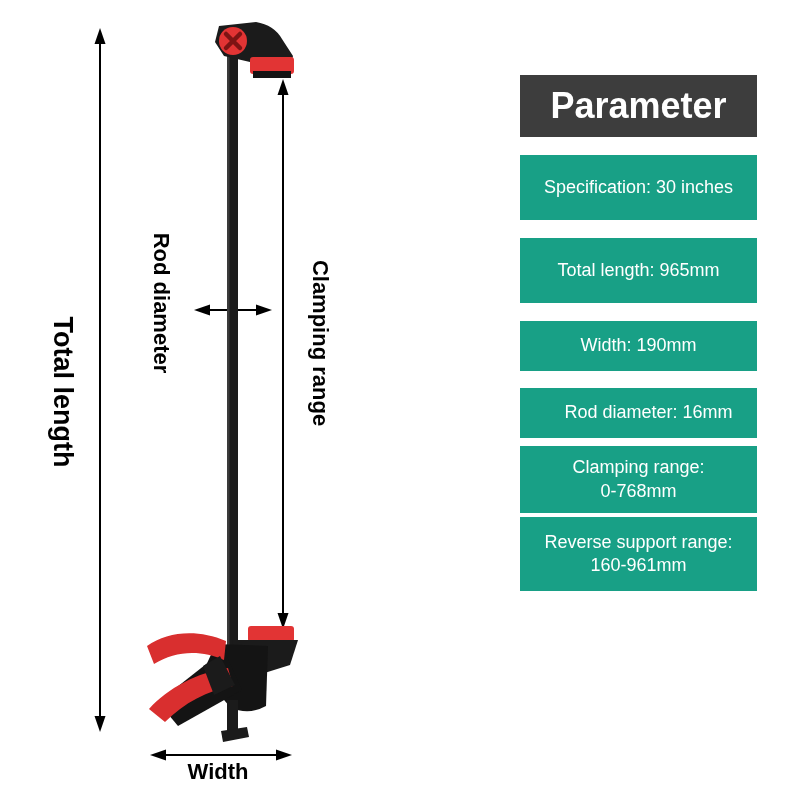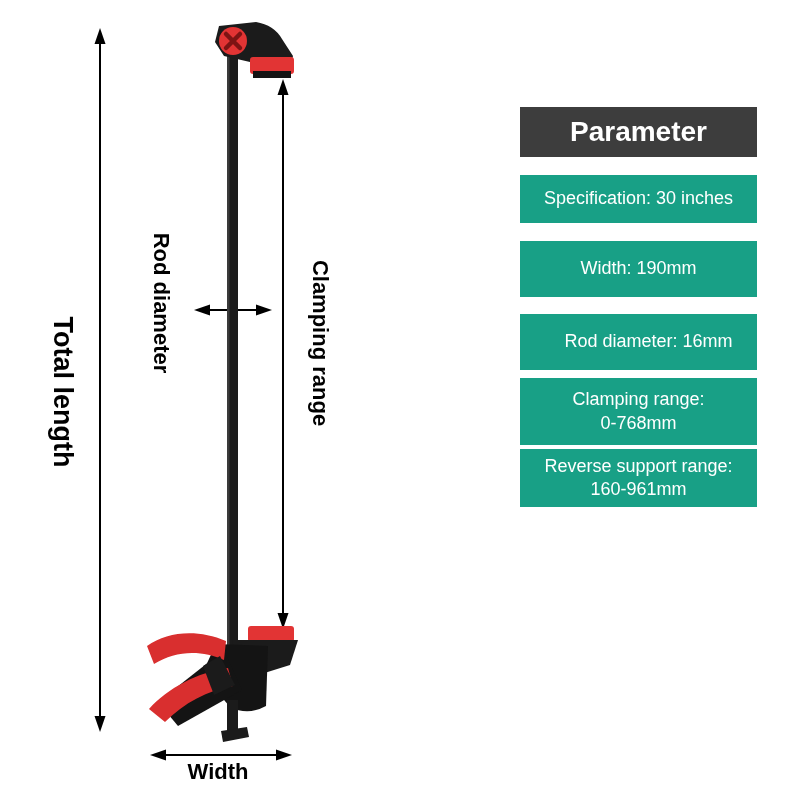--- a/index.html
+++ b/index.html
@@ -24,36 +24,35 @@
   }
   .dim-label.vertical { transform:translate(-50%,-50%) rotate(90deg); }
   .lbl-total    { left:62px;  top:392px; font-size:27px; }
   .lbl-rod      { left:161px; top:303px; font-size:22px; }
   .lbl-clamping { left:320px; top:343px; font-size:22px; }
   .lbl-width    { left:218px; top:772px; font-size:22px; }
 
   
   .panel { position:absolute; left:520px; top:75px; width:237px; }
   .panel-header {
-    height:50px; background:var(--panel-header-bg,#3d3d3d);
-    color:var(--panel-text,#fff); font-size:28px; font-weight:bold;
+    height:62px; background:var(--panel-header-bg,#3d3d3d);
+    color:var(--panel-text,#fff); font-size:36px; font-weight:bold;
     display:flex; align-items:center; justify-content:center;
     margin-bottom:18px;
-    margin-top:32px;
   }
   .panel-row {
     background:var(--panel-row-bg,#18a086); color:var(--panel-text,#fff);
     font-size:18px; line-height:1.28; text-align:center; white-space:pre-line;
     display:flex; align-items:center; justify-content:center;
   }
-  .r1,.r2 { height:48px; margin-bottom:18px; }
-  .r3,.r4 { height:56px; margin-bottom:17px; }
+  .r1,.r2 { height:65px; margin-bottom:18px; }
+  .r3,.r4 { height:50px; margin-bottom:17px; }
   .r4 { margin-bottom:8px;padding-left:20px; }
   .r5 { height:67px; margin-bottom:4px; }
-  .r6 { height:58px; }
+  .r6 { height:74px; }
 </style>
 </head>
 <body>
 
 <div class="canvas">
 
   <svg class="illustration" viewBox="0 0 800 800">
 
     <g>
       <line class="arrow-line" x1="100" y1="40" x2="100" y2="720"></line>
@@ -103,20 +102,21 @@
   </svg>
 
   <div class="dim-label vertical lbl-total">Total length</div>
   <div class="dim-label vertical lbl-rod">Rod diameter</div>
   <div class="dim-label vertical lbl-clamping">Clamping range</div>
   <div class="dim-label lbl-width">Width</div>
 
   <div class="panel">
     <div class="panel-header">Parameter</div>
     <div class="panel-row r1">Specification: 30 inches</div>
+    <div class="panel-row r2">Total length: 965mm</div>
     <div class="panel-row r3">Width: 190mm</div>
     <div class="panel-row r4">Rod diameter: 16mm</div>
     <div class="panel-row r5">Clamping range:
 0-768mm</div>
     <div class="panel-row r6">Reverse support range:
 160-961mm</div>
   </div>
 
 </div>
 

